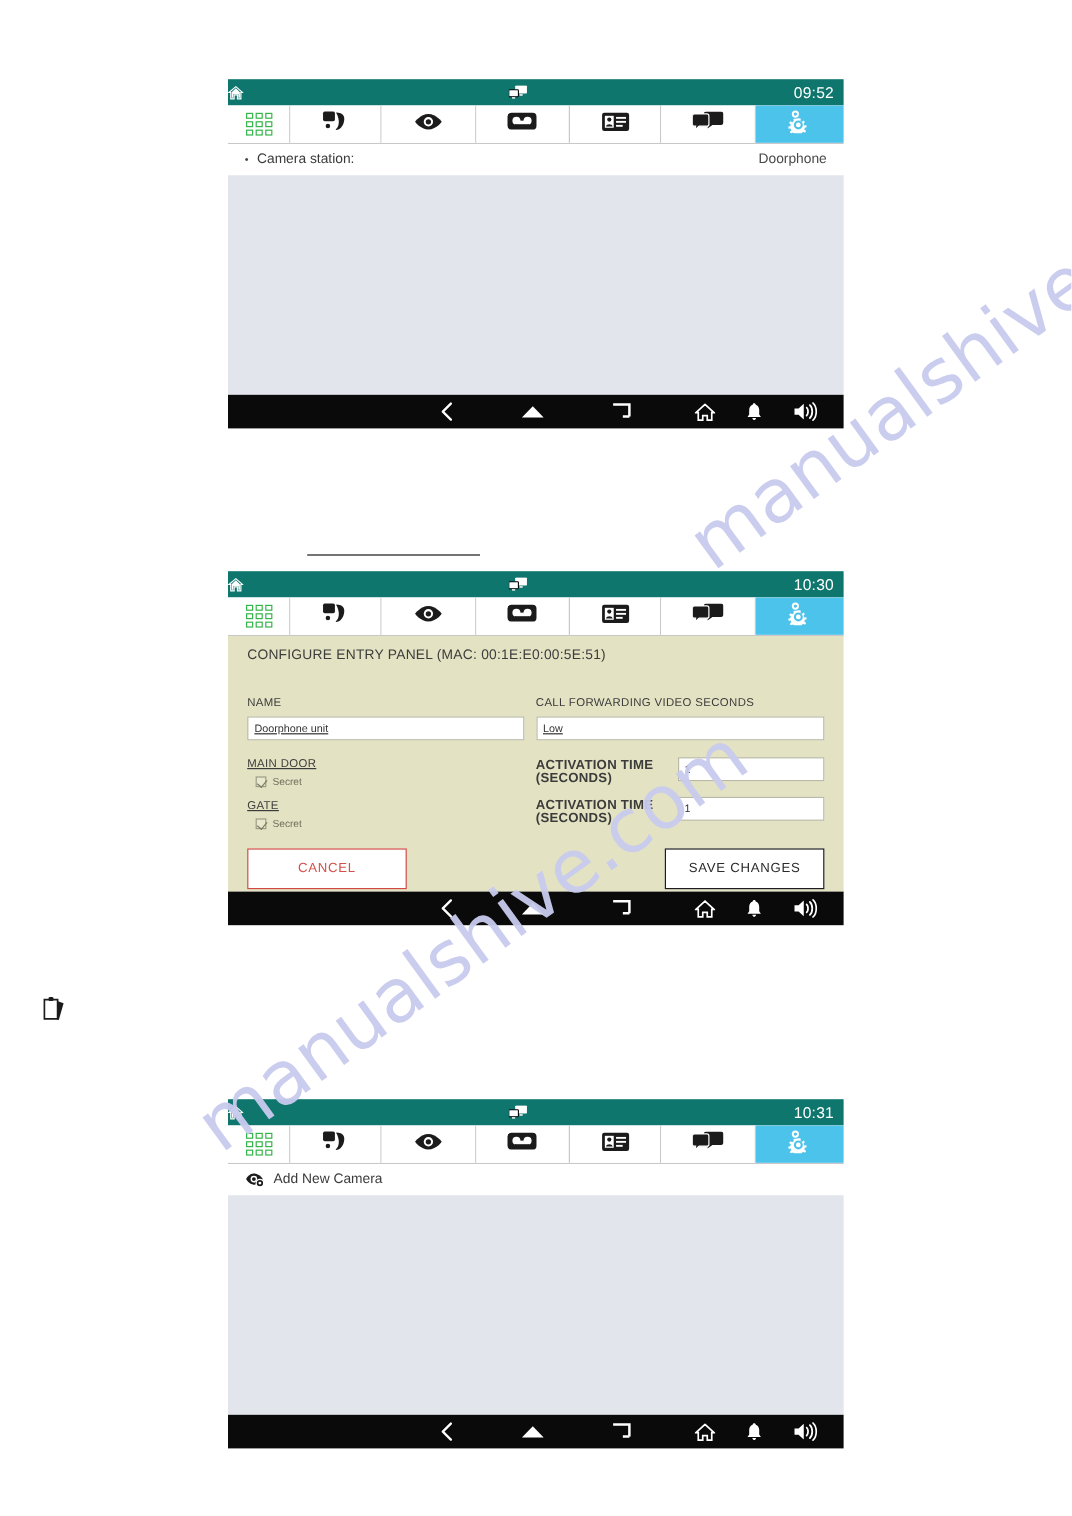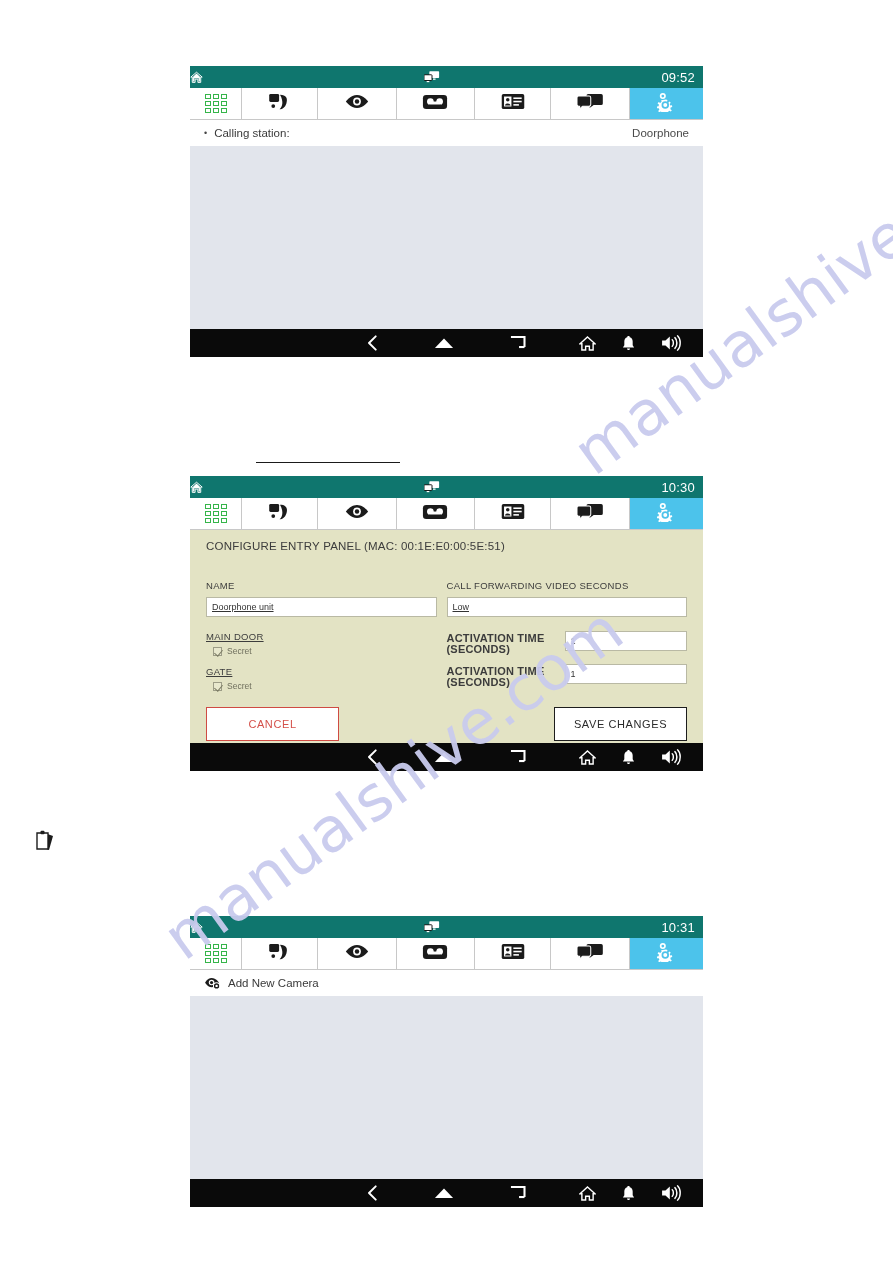--- a/index.html
+++ b/index.html
@@ -360,21 +360,21 @@
             <circle cx="11.2" cy="14.4" r="4.1" fill="#4cc3eb"></circle>
             <circle cx="11.2" cy="14.4" r="2.2" fill="#ffffff"></circle>
           </g>
         </svg>
       </span>
     </div>
   </div>
 
   <div class="subrow">
     <span class="bullet">•</span>
-    <span>Calling station:</span>
+    <span>Camera station:</span>
     <span class="spacer"></span>
     <span class="right-link">Doorphone</span>
   </div>
 
   <div class="content-blank" id="content-1"></div>
 
   <div class="navbar">
     <div class="nav-left-group">
       <span class="nav-btn">
           <svg width="11" height="16" viewBox="0 0 12 17">

